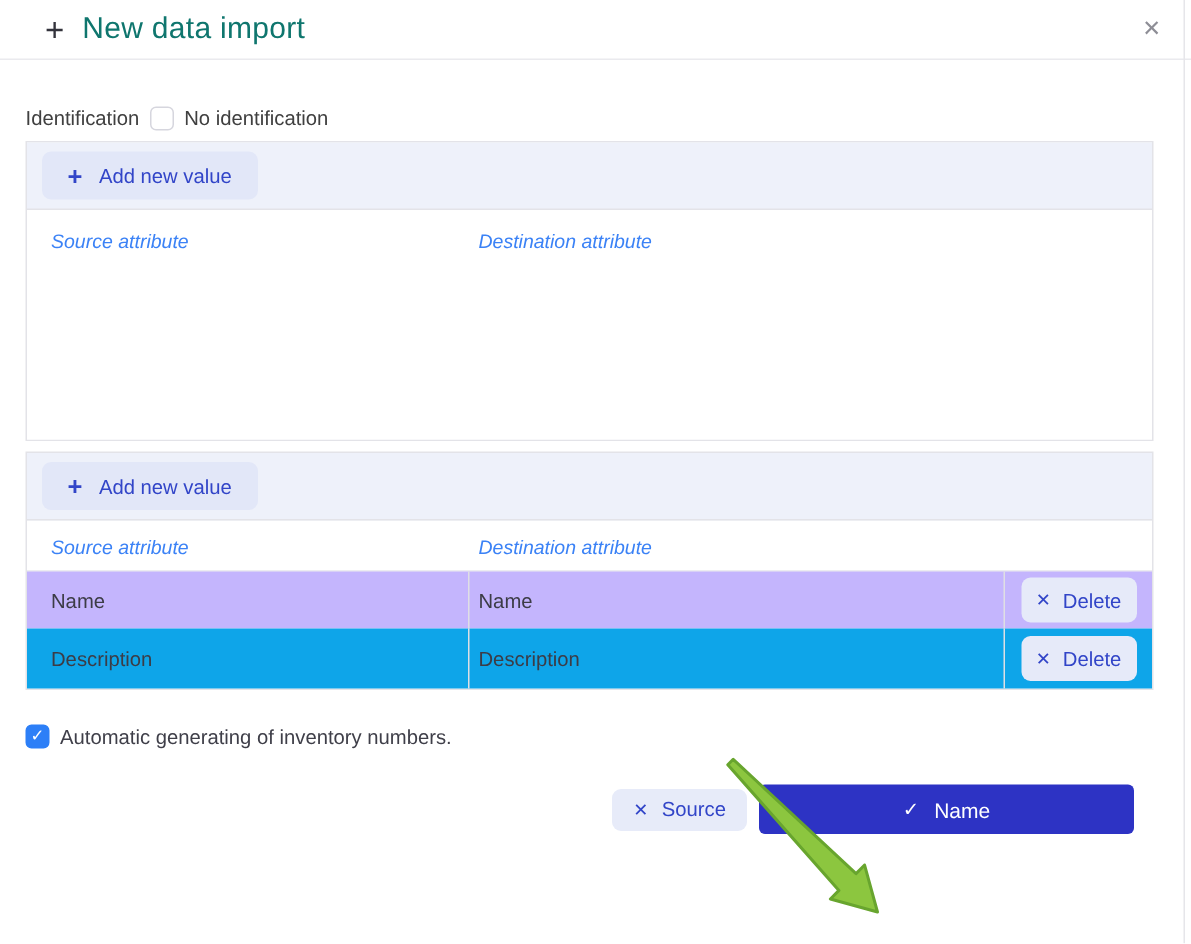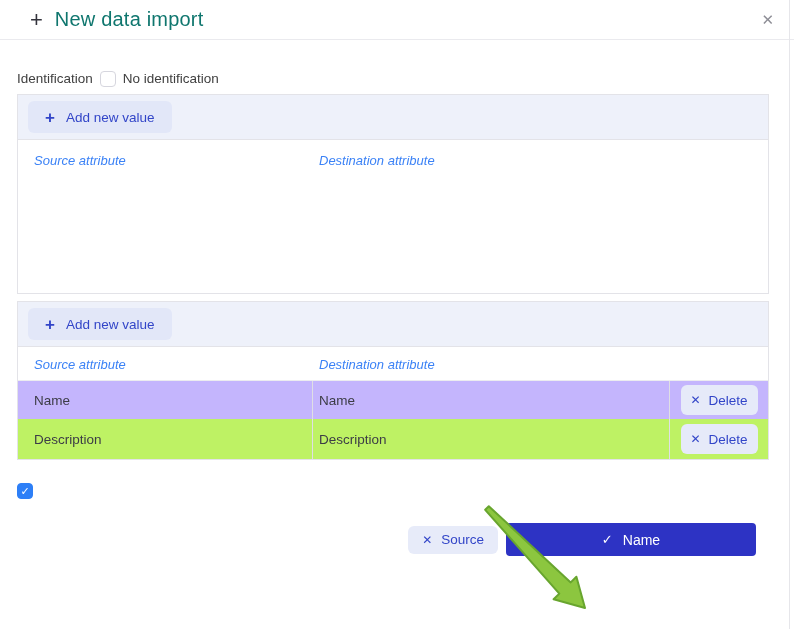--- a/index.html
+++ b/index.html
@@ -33,21 +33,21 @@
   .thead { display:flex; color:#3b82f6; font-size:13px;font-style:italic; }
   .t1 .thead { height:38px; padding-top:13px; }
   .t2 .thead { height:33px; padding-top:10px; }
   .th-source { width:294px; padding-left:16px; }
   .th-dest { flex:1; padding-left:7px; }
   .th-action { width:99px; }
   .t1-empty { height:115px; background:#fff; }
 
   .trow { display:flex; font-size:13.5px; color:#3c3c46; align-items:stretch; }
   .trow.r1 { height:39px; background:#c4b5fd; border-top:1px solid #ececf0; }
-  .trow.r2 { height:40px; background:#bef264; }
+  .trow.r2 { height:40px; background:#0ea5e9; }
   .td-source { width:294px; padding-left:16px; display:flex; align-items:center; }
   .td-dest { flex:1; padding-left:6px; border-left:1px solid #dfdfe4; display:flex; align-items:center; }
   .td-action { width:99px; border-left:1px solid #dfdfe4; display:flex; align-items:center; justify-content:center; }
   .mini-btn { height:30px; width:77px; border:none; background:#e6eaf9; color:#3245c8; border-radius:6px; font-size:13.5px; font-family:inherit; display:flex; align-items:center; justify-content:center; gap:8px; cursor:pointer; }
   .mini-btn .x { font-weight:700; font-size:12px; }
 
   .section-label { margin-top:16px; font-size:13.5px; color:#3d3d47; height:17px; }
 
   
   .option-row { display:flex; align-items:center; font-size:13.5px; color:#3f3f49; height:18px; }
@@ -131,20 +131,21 @@
             <span>Delete</span>
           </button>
         </div>
       </div>
     </div>
 
     <div class="option-row first">
       <span class="cbx checked">
           <span class="tick">✓</span>
         </span>
+      <span class="lbl">Automatic generating of inventory numbers.</span>
     </div>
 
 
     <div class="footer">
       <button class="cancel-btn">
         <span class="x">✕</span>
         <span>Source</span>
       </button>
       <button class="save-btn">
         <span class="tick">✓</span>

